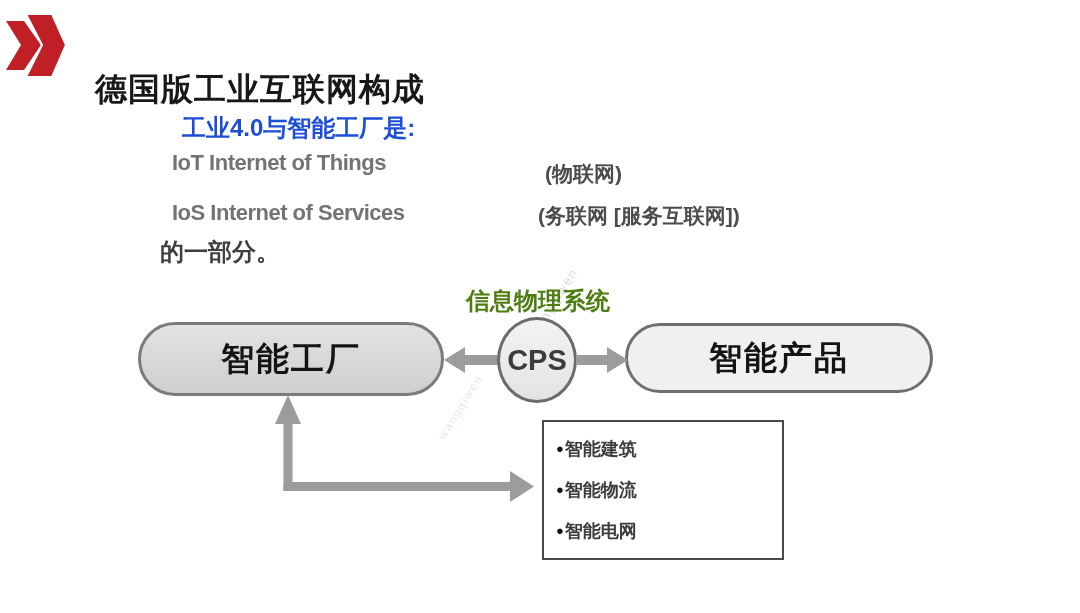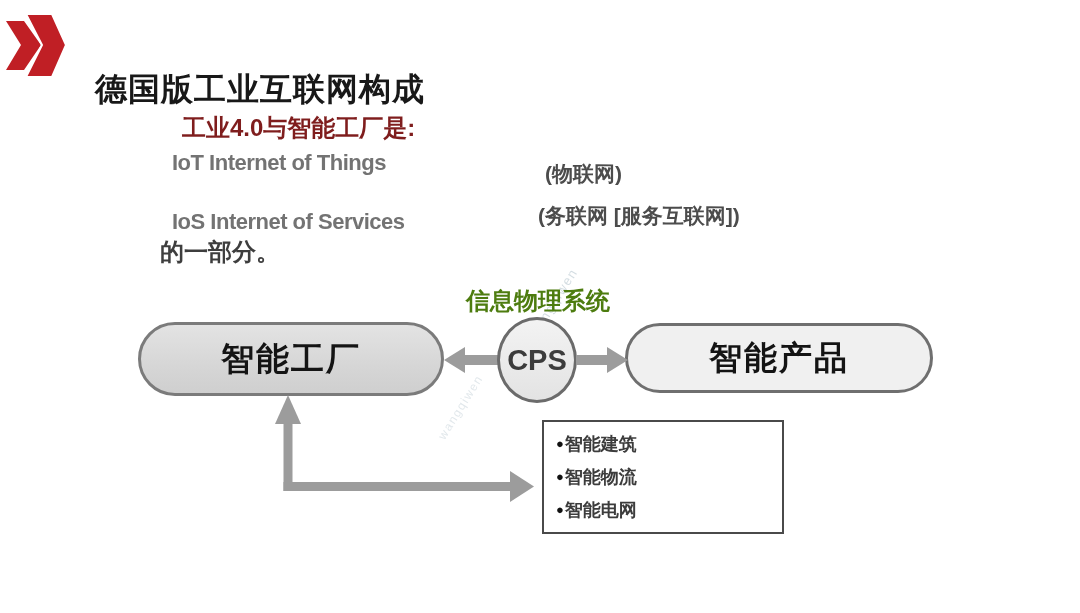--- a/index.html
+++ b/index.html
@@ -7,24 +7,24 @@
     position:relative;width:1080px;height:613px;background:#ffffff;
     overflow:hidden;font-family:"Liberation Sans","DejaVu Sans",sans-serif;
   }
   
   .chevrons{position:absolute;left:6px;top:13px;width:60px;height:64px;}
   .page-title{
     position:absolute;left:95px;top:28px;font-size:32px;font-weight:800;
     color:#181818;letter-spacing:1px;white-space:nowrap;margin-top:40px;
   }
   
-  .intro-line1{position:absolute;left:182px;top:112px;font-size:24px;font-weight:600;color:#7f1d1d;white-space:nowrap;}
+  .intro-line1{position:absolute;left:182px;top:112px;font-size:24px;font-weight:600;color:#1d4ed8;white-space:nowrap;}
   .en-line{position:absolute;left:172px;font-size:22px;font-weight:700;color:#737373;white-space:nowrap;letter-spacing:-0.5px;}
   .en-iot{top:150px;}
-  .en-ios{top:209px;}
+  .en-ios{top:200px;}
   .zh-paren{position:absolute;font-size:21px;font-weight:600;color:#4c4c4c;white-space:nowrap;}
   .zh-iot{left:545px;top:160px;}
   .zh-ios{left:538px;top:202px;}
   .intro-line4{position:absolute;left:160px;top:236px;font-size:24px;font-weight:600;color:#3e3e3e;white-space:nowrap;}
   
   .wm{position:absolute;color:#9fb3bf;font-size:13px;letter-spacing:1.5px;
       transform:rotate(-58deg);transform-origin:left bottom;white-space:nowrap;}
   .wm1{left:539px;top:325px;opacity:.45;}
   .wm2{left:447px;top:428px;opacity:.30;font-size:12px;}
   
@@ -45,21 +45,21 @@
     display:flex;align-items:center;justify-content:center;box-sizing:border-box;
     font-size:29px;font-weight:700;color:#3c3c3c;letter-spacing:0px;
   }
   .arrow-svg{position:absolute;}
   .a-left{left:444px;top:347px;}
   .a-right{left:576px;top:347px;}
   .elbow{left:270px;top:392px;}
   .arrow-fill{fill:#9c9c9c;}
   
   .list-box{
-    position:absolute;left:542px;top:420px;width:242px;height:114px;
+    position:absolute;left:542px;top:420px;width:242px;height:140px;
     border:2px solid #4a4a4a;background:#ffffff;box-sizing:border-box;
     display:flex;flex-direction:column;justify-content:space-around;
     padding:6px 6px 6px 12px;
   }
   .list-item{font-size:18px;font-weight:600;color:#3c3c3c;white-space:nowrap;line-height:1;}
   .bullet{font-size:13px;vertical-align:2px;margin-right:1px;color:#111;}
 </style>
 </head>
 <body>
 

